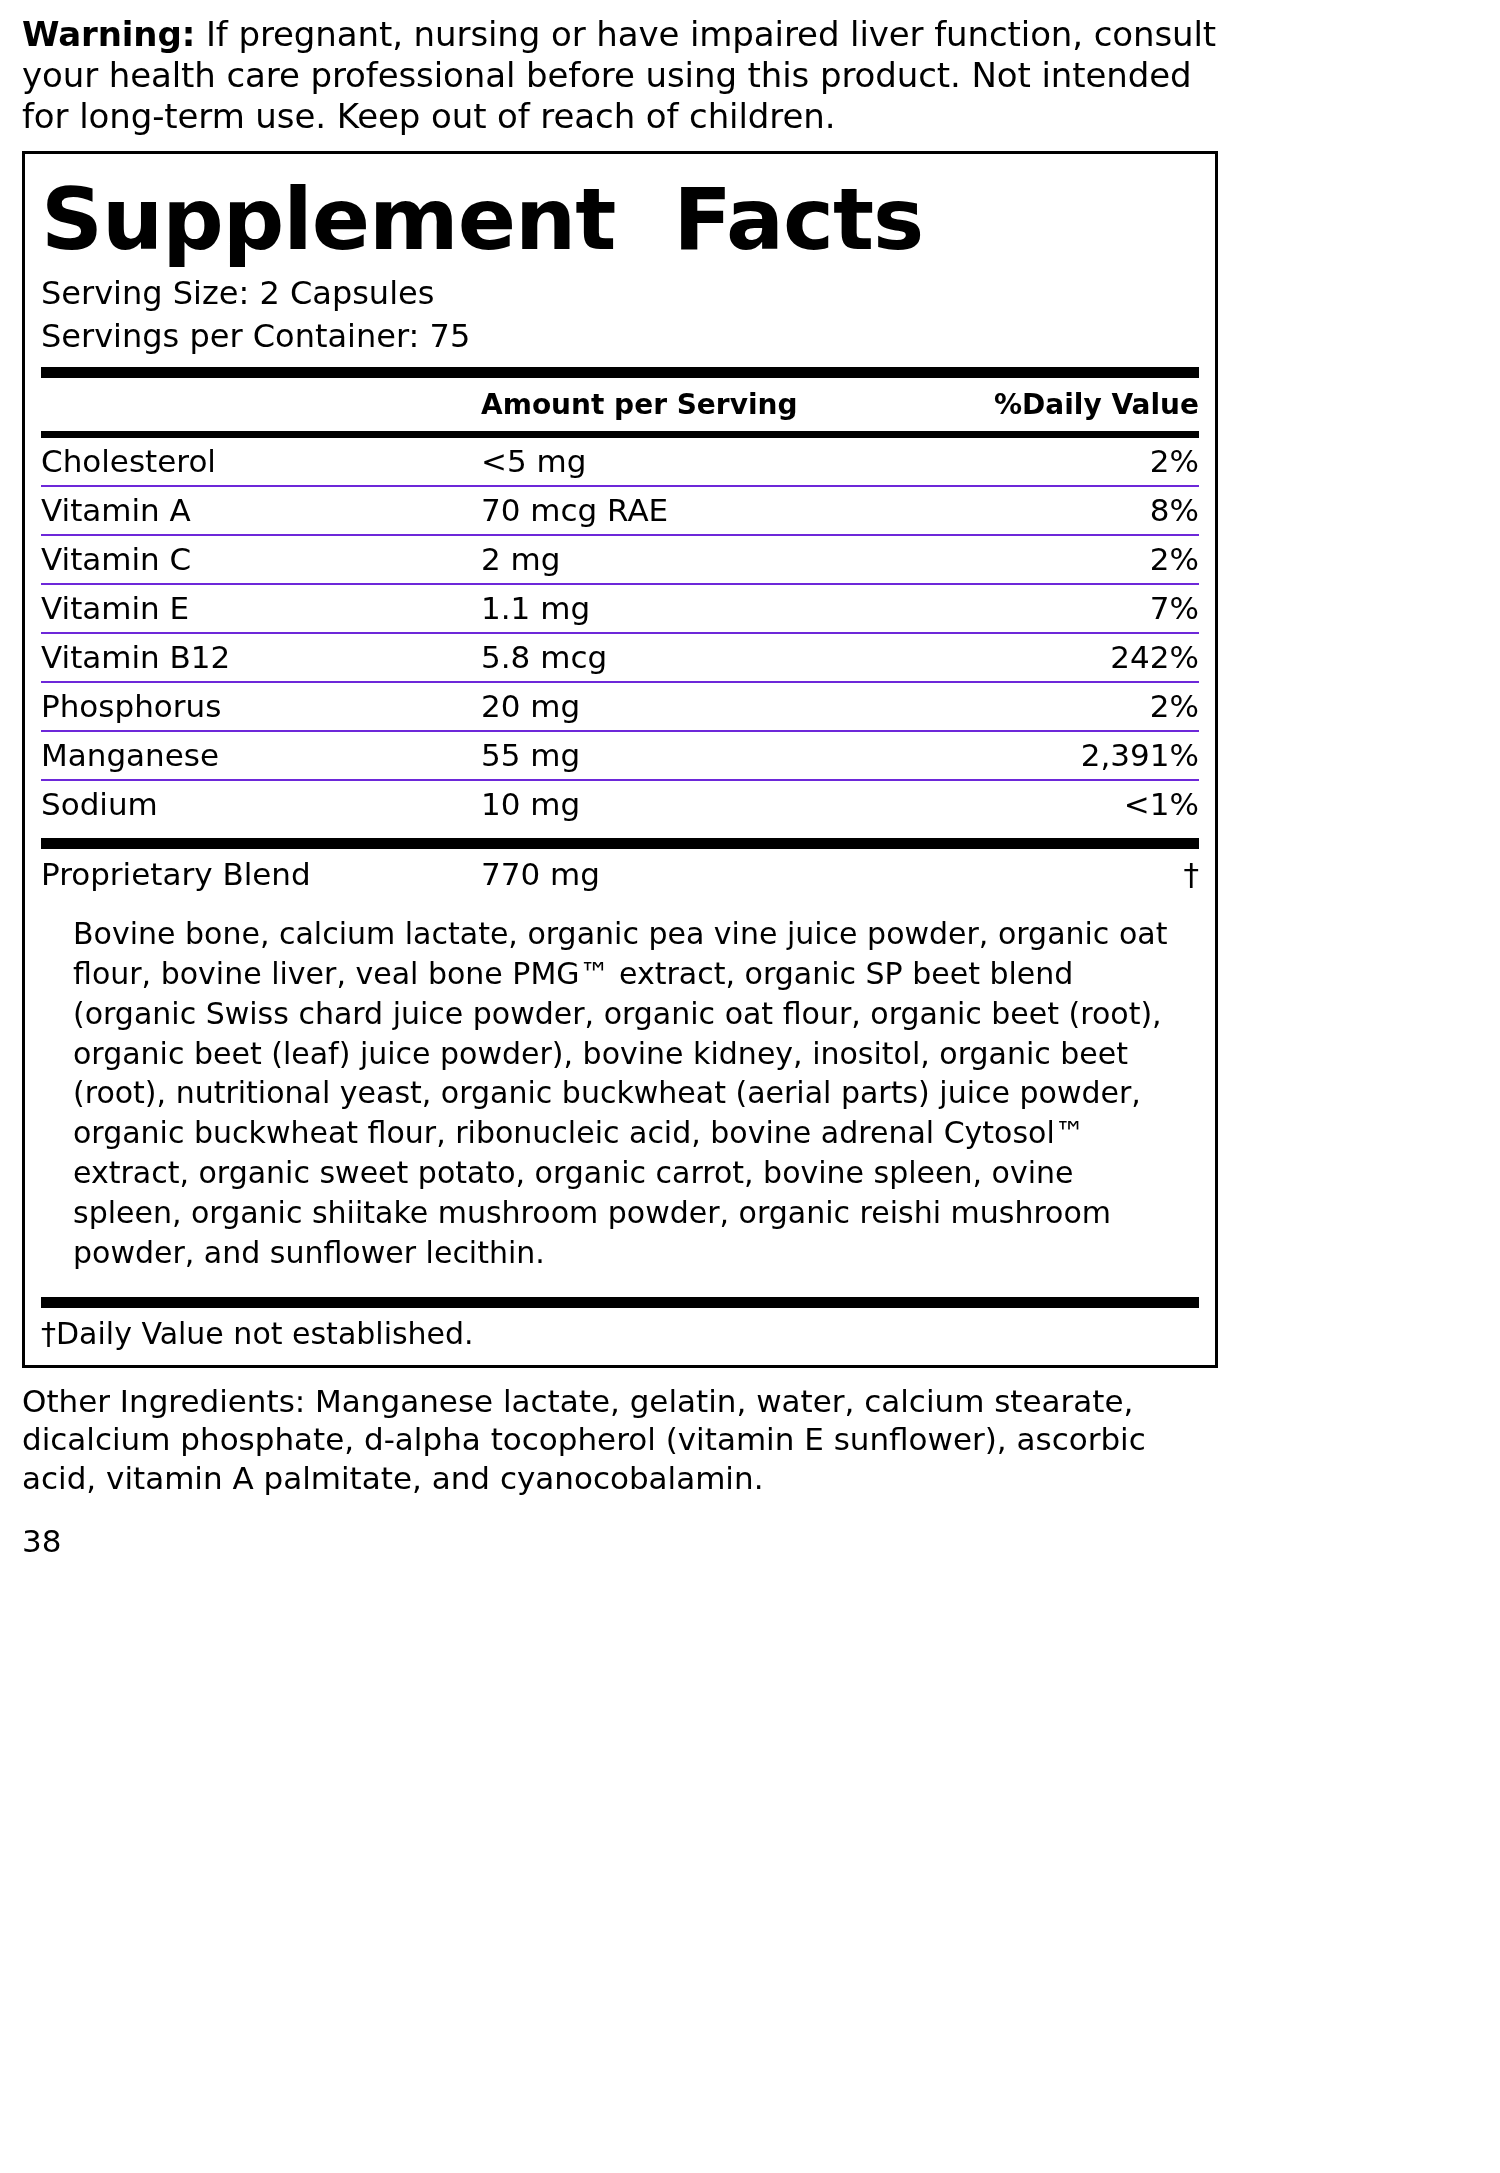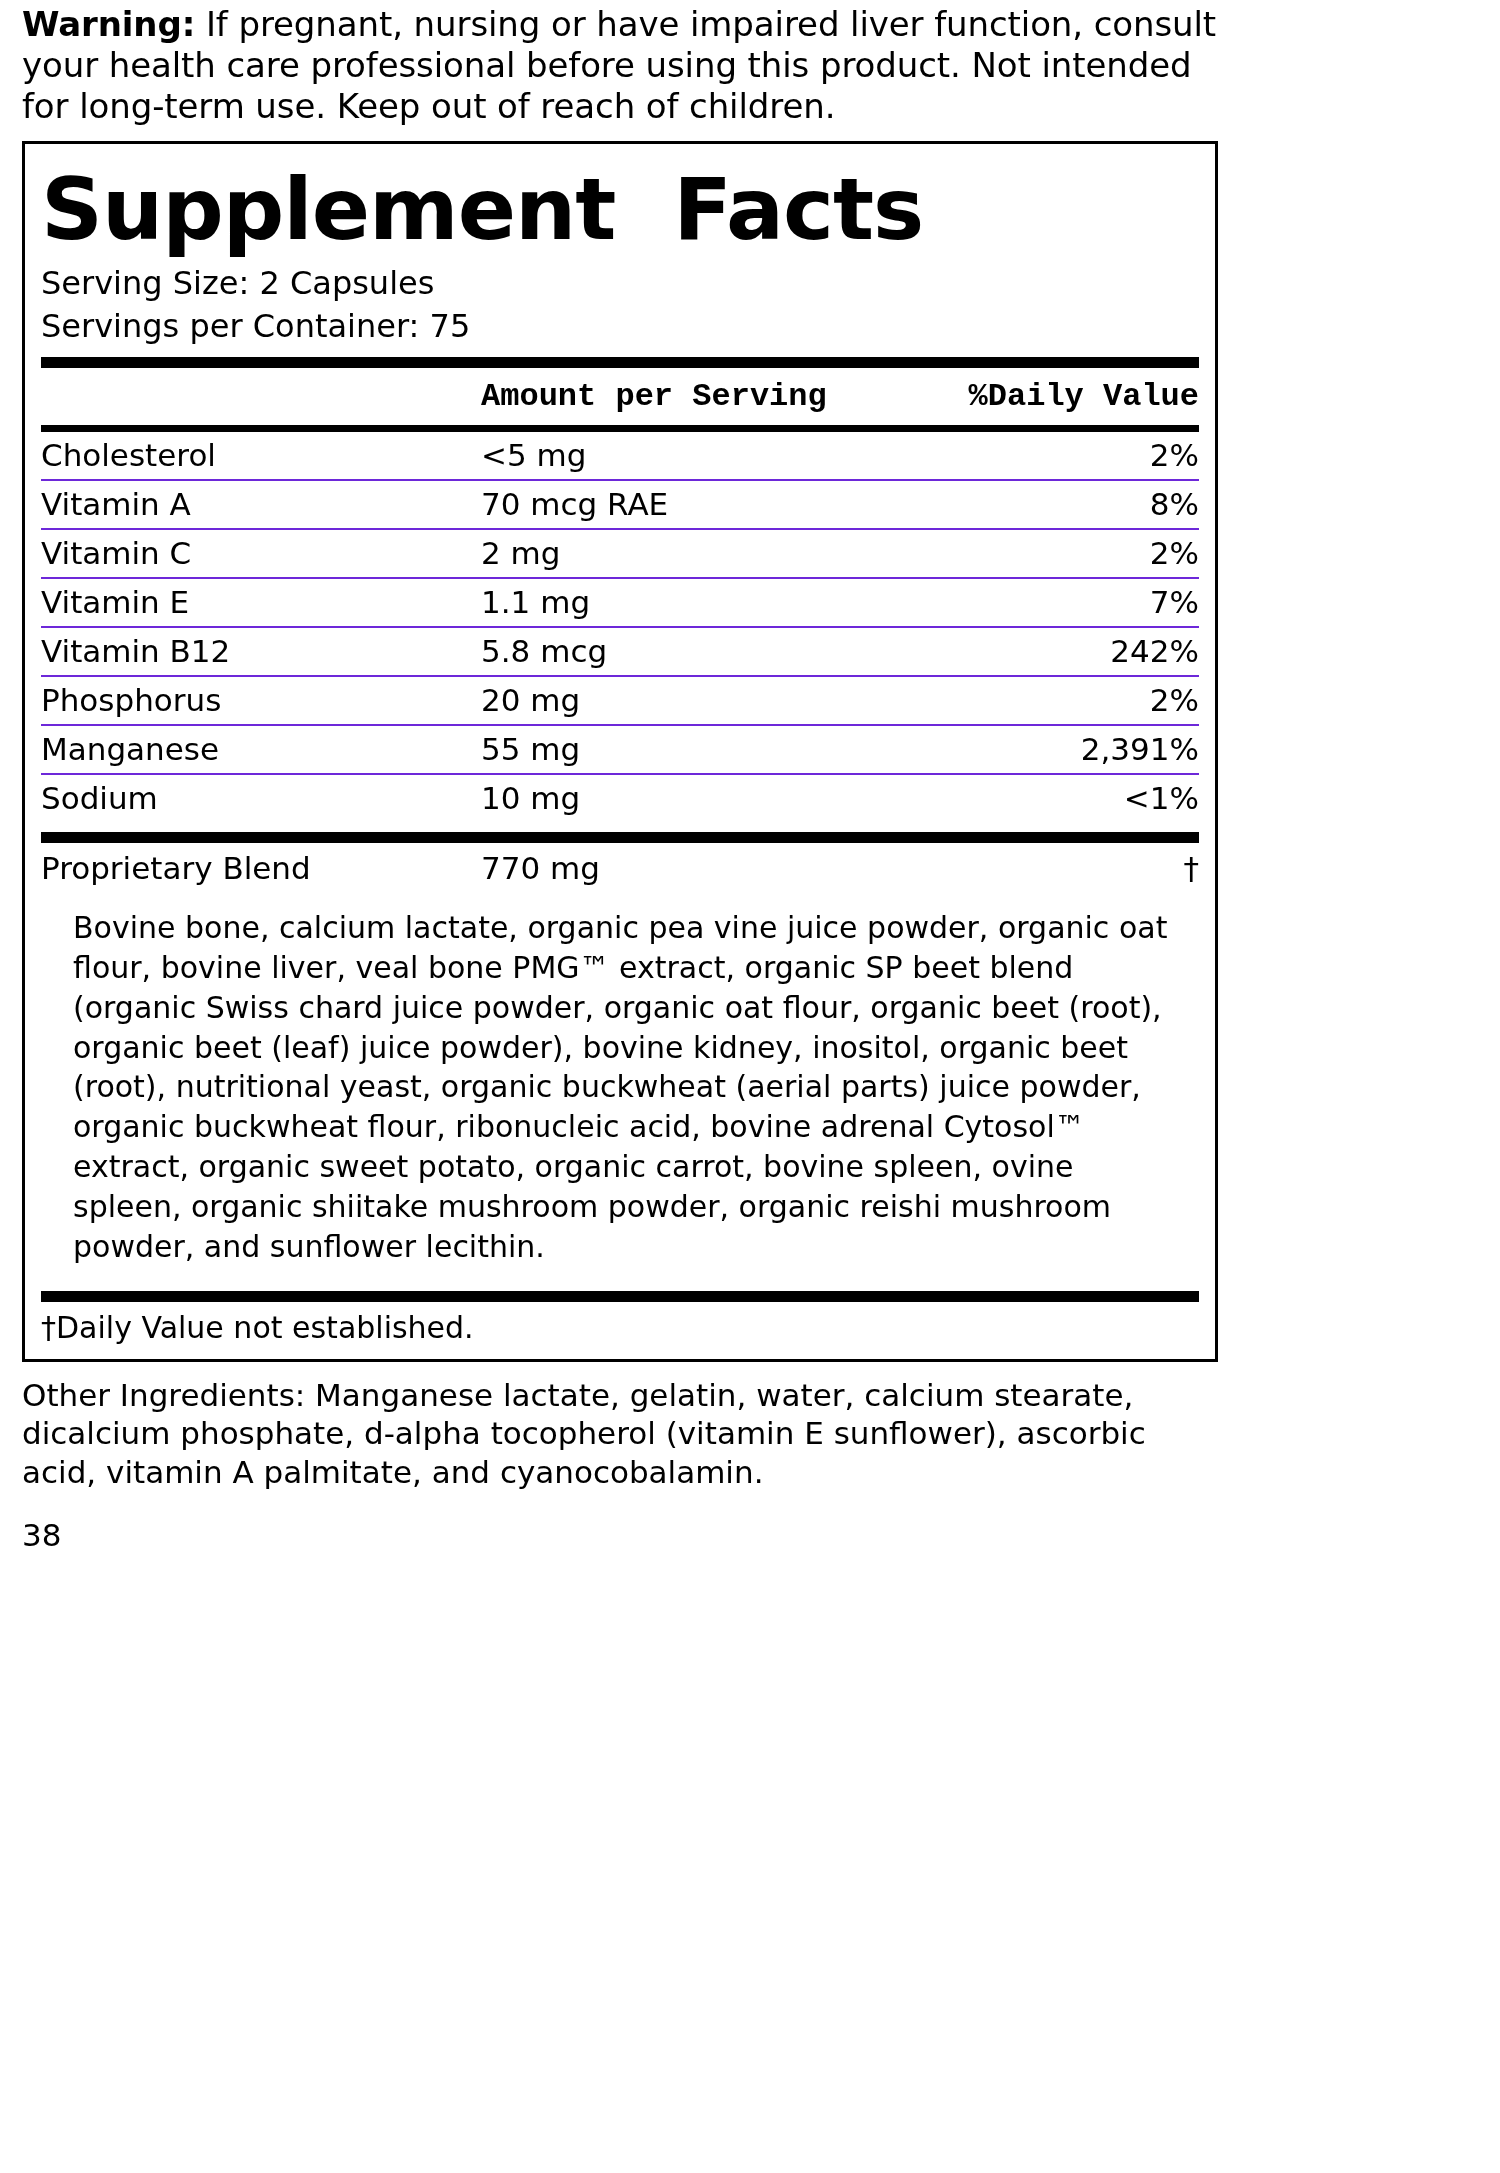--- a/index.html
+++ b/index.html
@@ -10,21 +10,21 @@
   body {
     width: 1500px;
     min-height: 2173px;
     font-family: "DejaVu Sans", sans-serif;
     color: #000000;
     -webkit-font-smoothing: antialiased;
   }
   .page {
     width: 1240px;
     box-sizing: border-box;
-    padding: 4px 22px 20px 22px;
+    padding: 14px 22px 20px 22px;
   }
 
   
   .warning {
     font-size: 34px;
     line-height: 1.21;
     margin: 0 0 14px 0;
     letter-spacing: -0.1px;
   }
   .warning .lead {
@@ -70,23 +70,22 @@
   table.facts td, table.facts th {
     padding: 5px 0 6px 0;
     vertical-align: bottom;
   }
   .col-name   { width: 38%; text-align: left; }
   .col-amount { width: 40%; text-align: left; }
   .col-dv     { width: 22%; text-align: right; }
 
   tr.head th {
     font-weight: bold;
-    font-size: 32px;
+    font-size: 28px;
     padding: 10px 0 10px 0;
-    font-family: Liberation Mono, monospace;
   }
   tr.head th.col-amount { text-align: left; }
   tr.head th.col-dv { text-align: right; margin-top: 24px; }
 
   tr.item td {
     border-bottom: 2px solid #6d28d9;
   }
   tr.item:last-child td { border-bottom: none; }
 
   tr.blend td {

